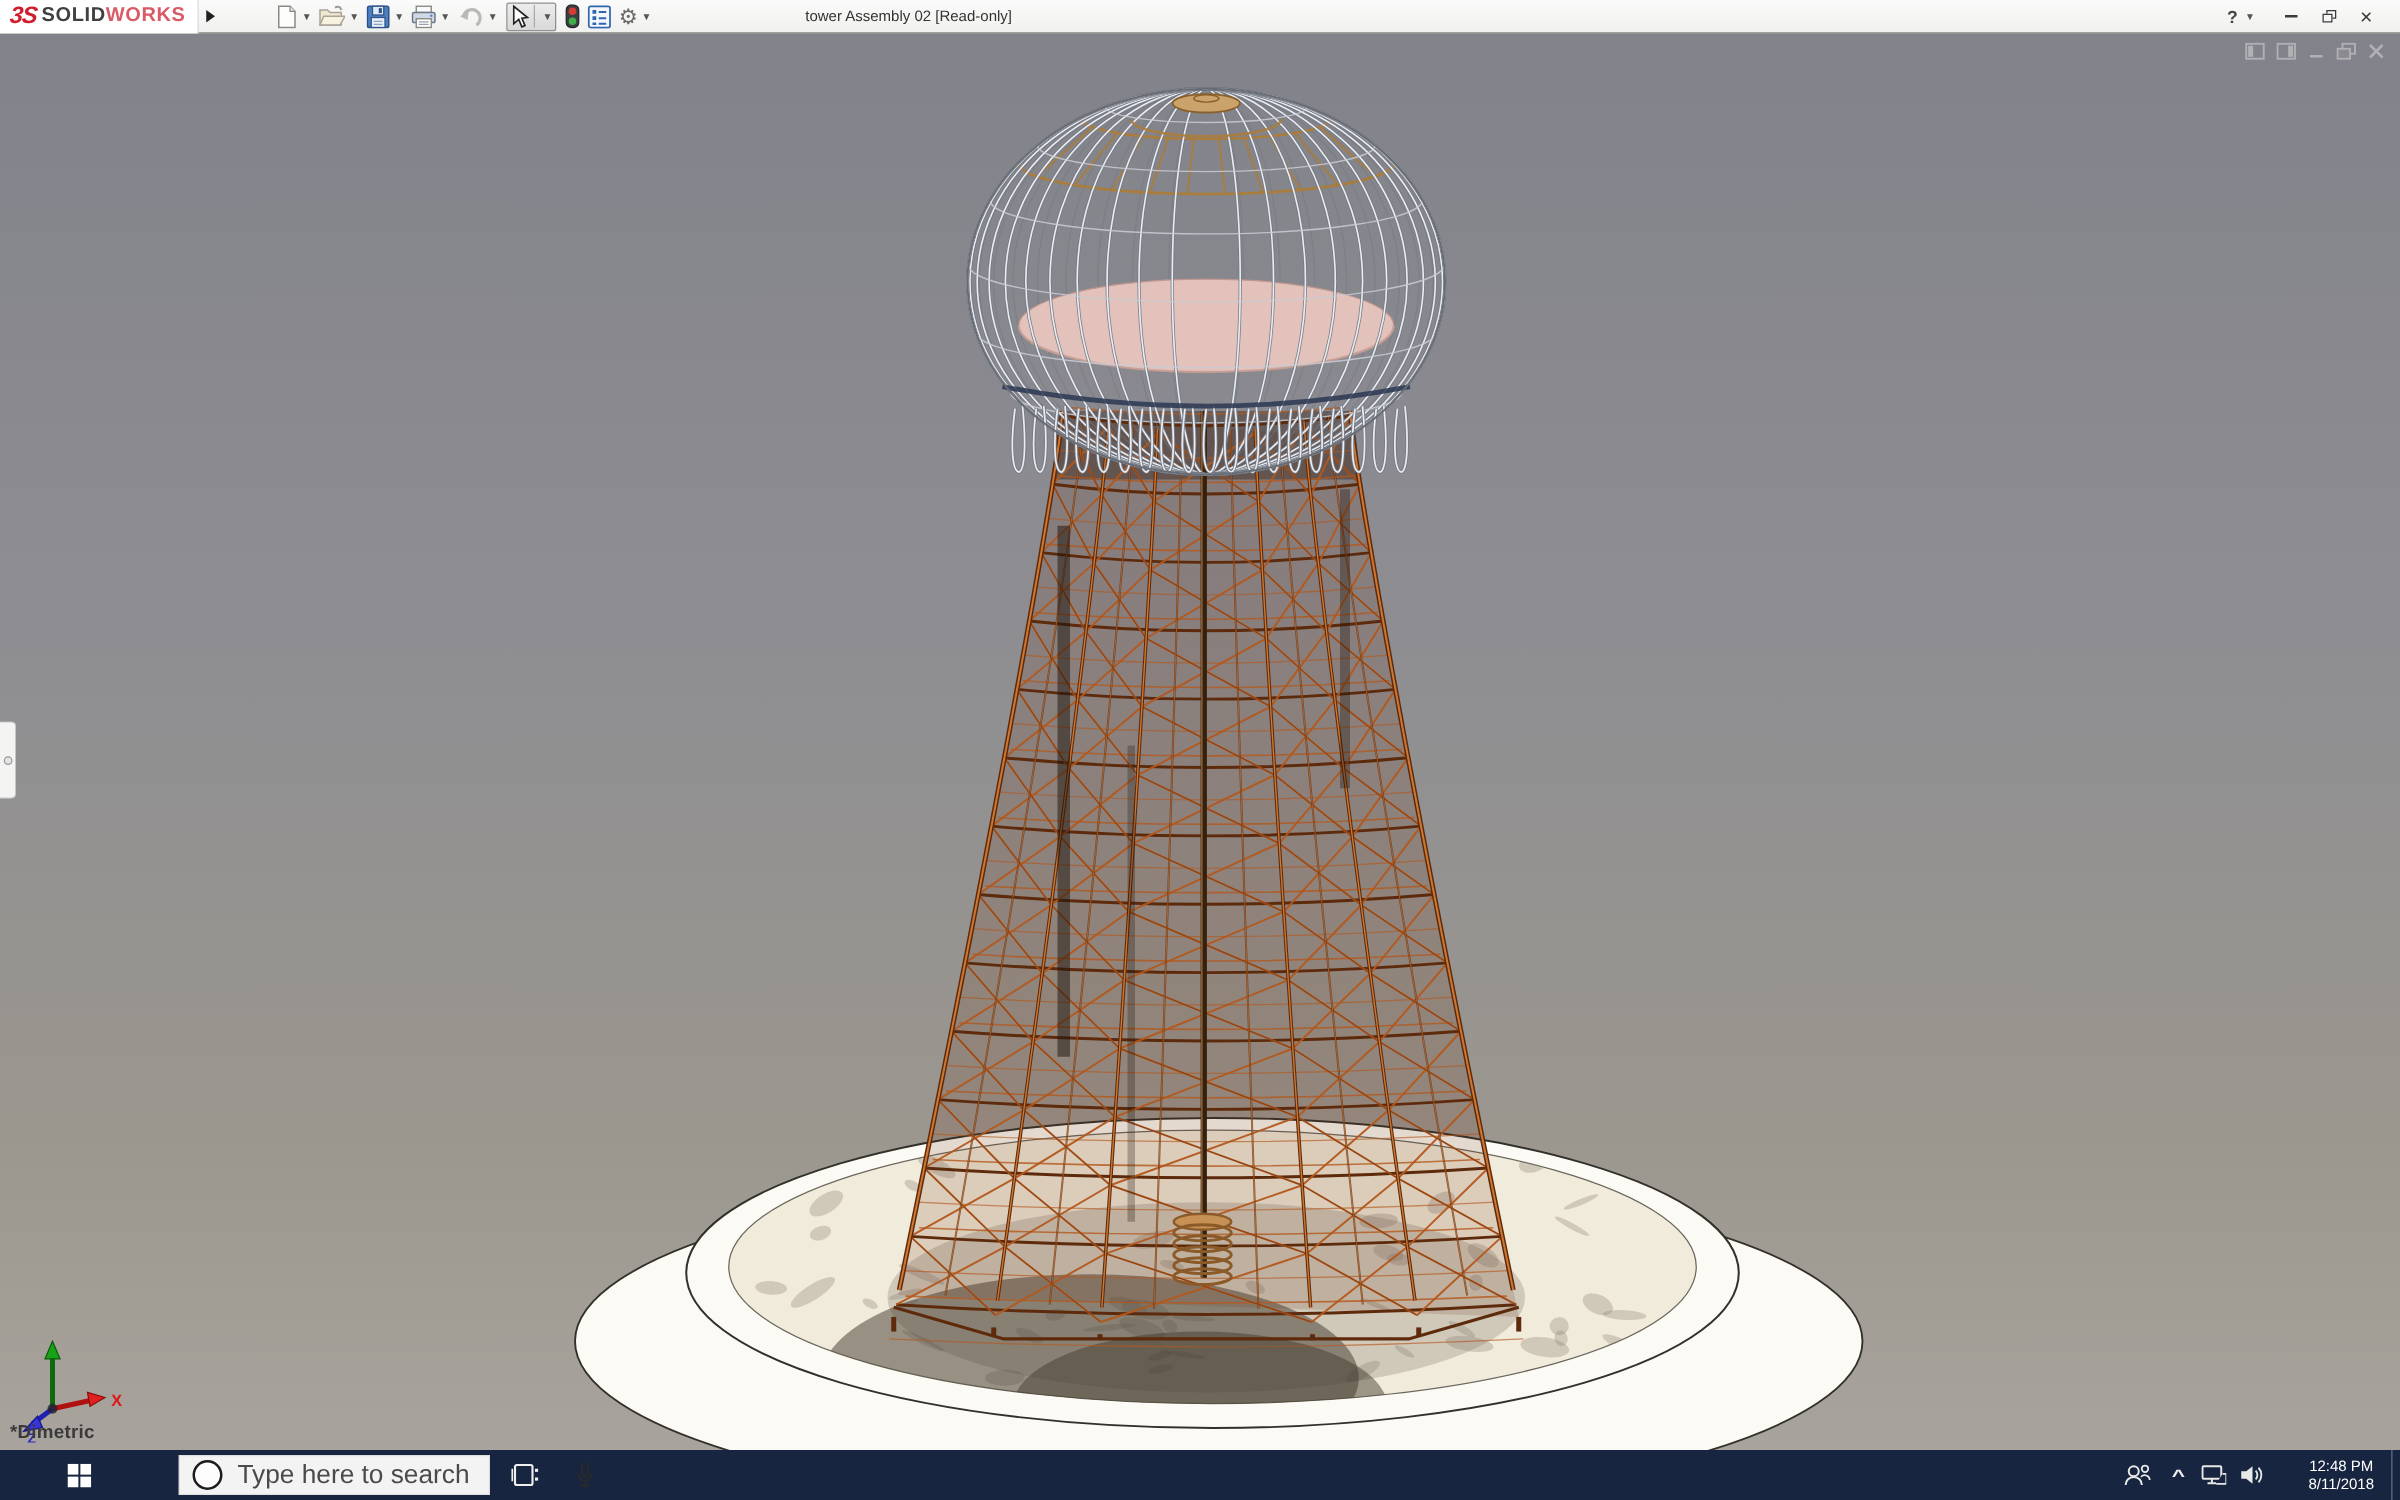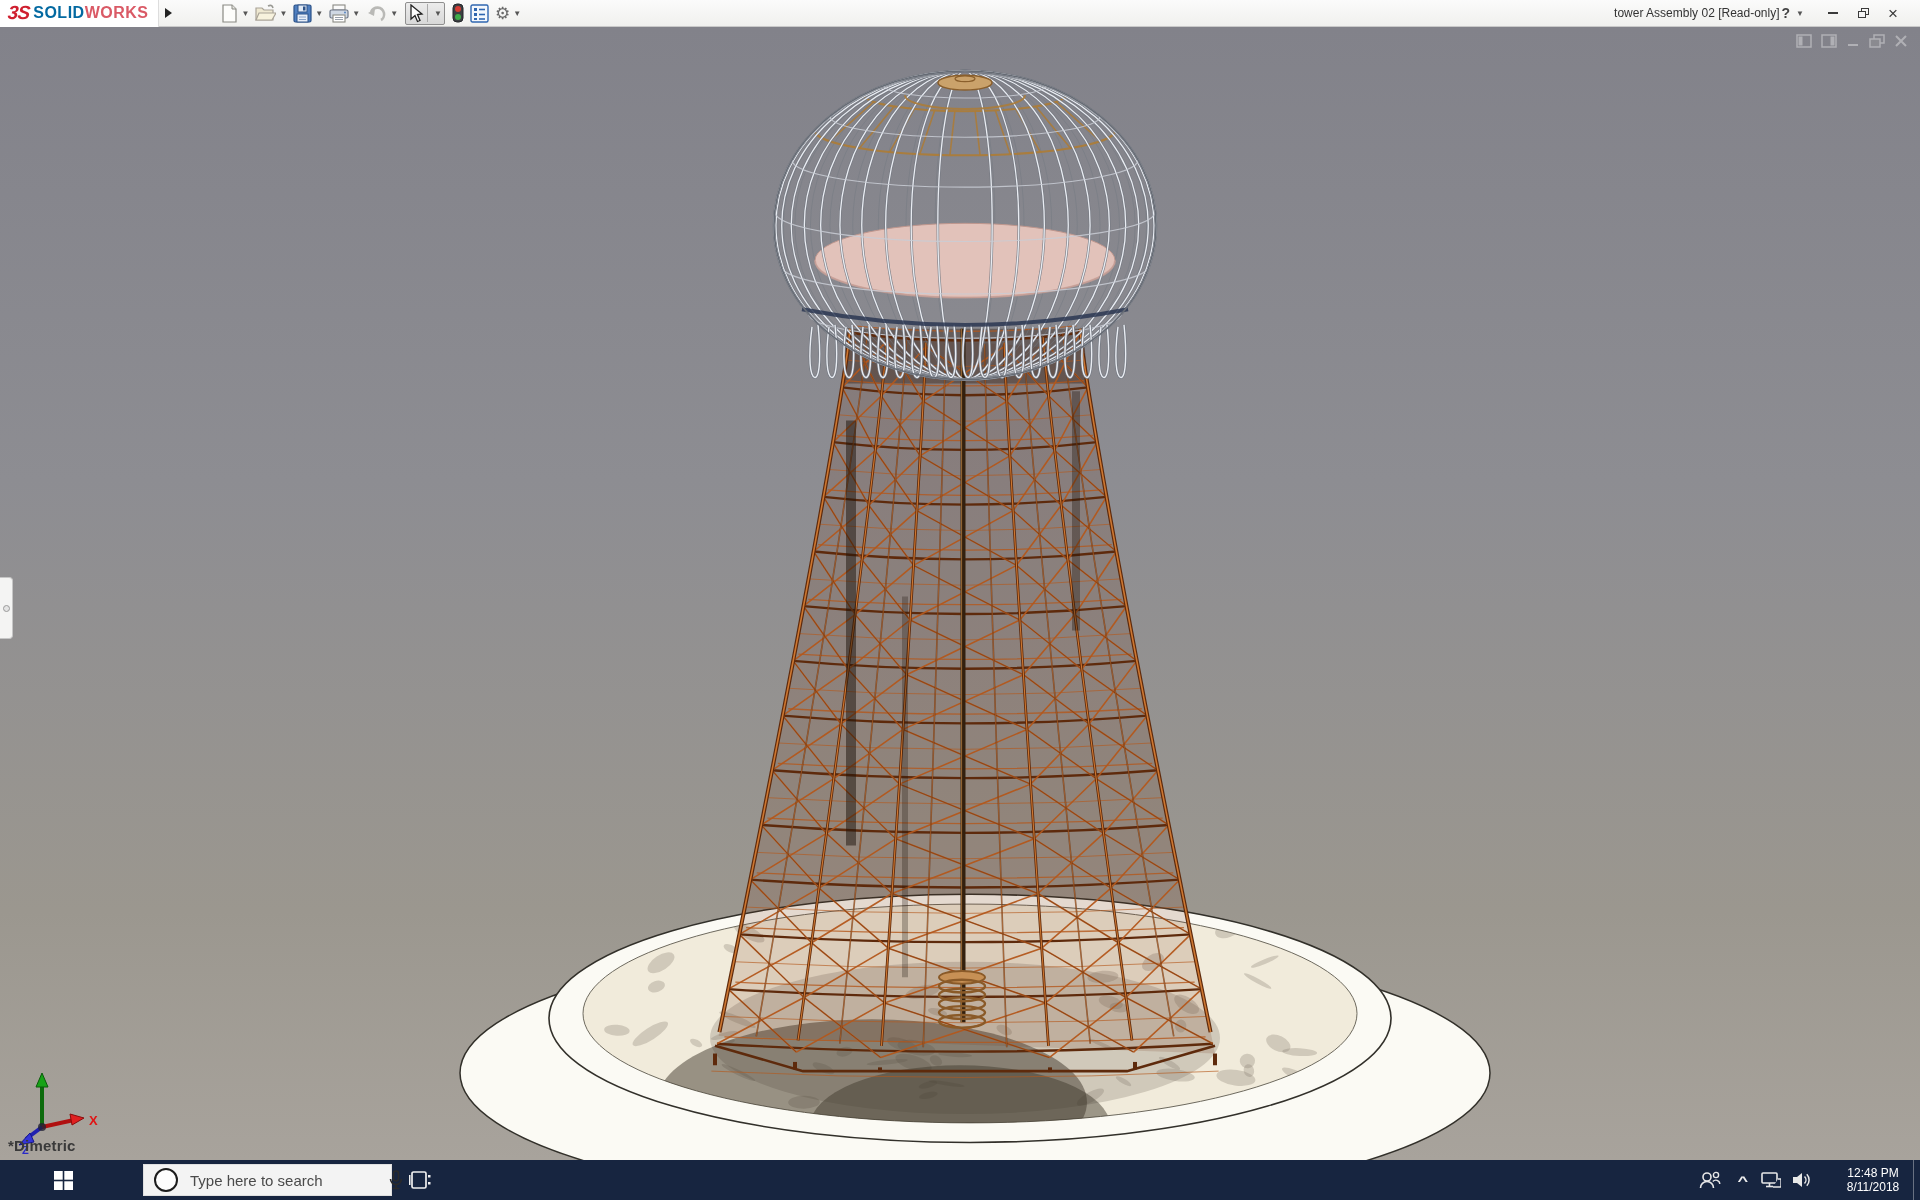--- a/index.html
+++ b/index.html
@@ -7,35 +7,35 @@
     font-family:"Liberation Sans", sans-serif; background:#000; }
 
   
   .titlebar { position:absolute; top:0; left:0; width:1920px; height:27px;
     background:linear-gradient(#fbfbfb,#f0f0ee); border-bottom:1px solid #c9c9c9;
     display:flex; align-items:center; }
   .brand { height:27px; background:#fff; display:flex; align-items:center;
     padding:0 10px 0 8px; }
   .brand-mark { color:#cf1f2f; font-weight:bold; font-size:19px; font-style:italic;
     transform:skewX(-6deg); margin-right:4px; letter-spacing:-1px; }
-  .brand-solid { color:#0369a1; font-weight:bold; font-size:16px; letter-spacing:.5px; }
+  .brand-solid { color:#404040; font-weight:bold; font-size:16px; letter-spacing:.5px; }
   .brand-works { color:#da5a66; font-weight:bold; font-size:16px; letter-spacing:.5px; }
   .flyout { width:20px; height:27px; display:flex; align-items:center; justify-content:center;
     border-left:1px solid #ddd; }
   .flyout .tri { width:0; height:0; border-left:7px solid #222;
     border-top:5px solid transparent; border-bottom:5px solid transparent; }
   .tools { display:flex; align-items:center; margin-left:40px; }
   .tool { height:24px; display:flex; align-items:center; padding:0 3px; }
   .tool svg { display:block; }
   .caret { font-size:8px; color:#555; margin-left:3px; }
   .tool-pressed { border:1px solid #8f8f8f; background:linear-gradient(#ececec,#d8d8d8);
     border-radius:2px; height:23px; display:flex; align-items:center; padding:0 2px; margin:0 4px; }
   .tool-pressed .sep { width:1px; height:18px; background:#aaa; margin:0 3px; }
   .gear-glyph { font-size:17px; color:#6a6a6a; line-height:1; }
-  .tb-title { flex:1; text-align:right; font-size:12px; color:#333; white-space:nowrap;
+  .tb-title { flex:1; text-align:left; font-size:12px; color:#333; white-space:nowrap;
     padding-left:120px; }
   .tb-right { display:flex; align-items:center; gap:4px; padding-right:14px; }
   .tb-help { font-size:14px; color:#444; font-weight:bold; padding:0 2px; }
   .tb-caret { font-size:8px; color:#555; margin-right:12px; }
   .wbtn { width:26px; height:20px; display:flex; align-items:center; justify-content:center; }
   .min-shape { width:10px; height:0; border-bottom:2px solid #3a3a3a; }
   .restore-shape { position:relative; width:11px; height:10px; }
   .restore-shape i { position:absolute; border:1.5px solid #3a3a3a; display:block; }
   .restore-shape .b1 { width:8px; height:7px; left:0; bottom:0; background:#f5f5f5; }
   .restore-shape .b2 { width:8px; height:7px; right:0; top:0; }
@@ -61,21 +61,21 @@
   .taskbar { position:absolute; top:1160px; left:0; width:1920px; height:40px;
     background:#172540; }
   .tb-abs { position:absolute; top:0; height:40px; display:flex; align-items:center;
     justify-content:center; }
   .startbtn { left:40px; width:46px; }
   .searchbox { left:143px; width:249px; top:4px; height:32px; background:#f3f3f3;
     display:flex; align-items:center; border:1px solid #e0e0e0; }
   .cortana-circle { width:24px; height:24px; border-radius:50%; border:2.5px solid #1c1c1c;
     margin-left:10px; flex:none; background:#fdfdfd; }
   .searchbox input { flex:1; border:none; outline:none; background:transparent;
-    font-size:15px; color:#3c3c3c; padding-left:12px;
+    font-size:21px; color:#3c3c3c; padding-left:12px;
     font-family:"Liberation Sans", sans-serif; }
   .searchbox input::placeholder { color:#4a4a4a; opacity:1; }
   .mic { margin-right:10px; flex:none; }
   .appbtn { width:48px; position:relative; }
   .tray-item { color:#e8e8e8; }
   .chevron { font-size:13px; color:#eee; font-weight:bold; transform:scaleX(1.4); }
   .clockblk { flex-direction:column; line-height:14px; font-size:12px; color:#fff;
     text-align:center; }
   .showdesk { left:1913px; width:7px; border-left:1px solid rgba(255,255,255,.35); height:40px; }
 </style>

